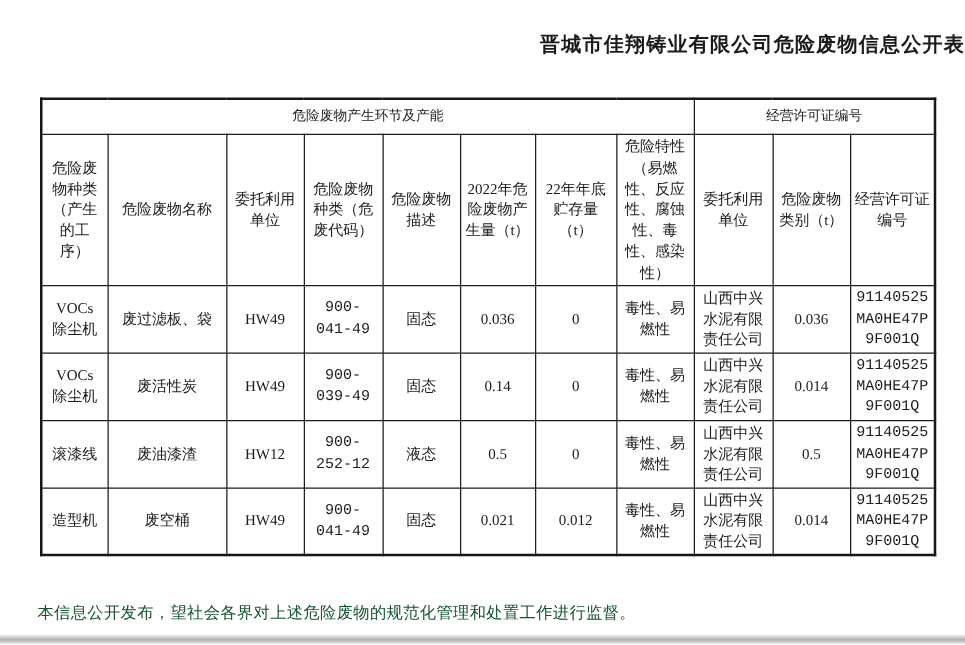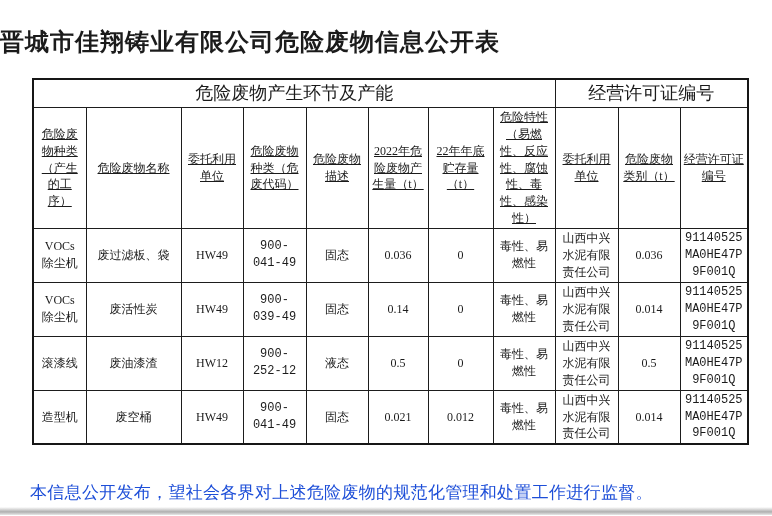--- a/index.html
+++ b/index.html
@@ -13,22 +13,22 @@
     overflow: hidden;
     background: #ffffff;
     font-family: "Liberation Serif", "DejaVu Serif", serif;
     color: #1b1b1b;
   }
   .title {
     position: absolute;
     top: 26px;
     left: 0;
     width: 100%;
-    text-align: left;
-    font-size: 24px;
+    text-align: right;
+    font-size: 16px;
     font-weight: bold;
     letter-spacing: 1px;
     margin: 0;
   }
   .doc-table {
     position: absolute;
     top: 78px;
     left: 32px;
     width: 715px;
     border-collapse: collapse;
@@ -41,48 +41,47 @@
     vertical-align: middle;
     font-weight: normal;
     font-size: 12px;
     line-height: 1.4;
     padding: 1px 3px;
     white-space: pre-line;
     overflow: hidden;
   }
   .group-row th {
     height: 25px;
-    font-size: 18px;
+    font-size: 11px;
   }
   .col-row th {
     height: 93px;
-    text-decoration: underline;
   }
   .doc-table tbody tr {
     height: 54px;
   }
   .license-cell {
     font-family: Liberation Mono, monospace;
     font-size: 11px;
     word-break: break-all;
     line-height: 1.5;
     padding: 1px 3px;
   }
   .code-cell {
     font-size: 12px;
     font-family: Liberation Mono, monospace;
   }
   .footer-note {
     position: absolute;
     top: 481px;
     left: 30px;
     margin: 0;
-    font-size: 17px;
+    font-size: 13px;
     letter-spacing: 0.3px;
-    color: #1d4ed8;
+    color: #14532d;
   }
   .bottom-edge {
     position: absolute;
     bottom: 1px;
     left: 0;
     width: 100%;
     height: 8px;
     background: linear-gradient(to bottom, rgba(120,120,120,0) 0%, rgba(110,110,110,0.55) 60%, rgba(160,160,160,0.25) 100%);
   }
 </style>

